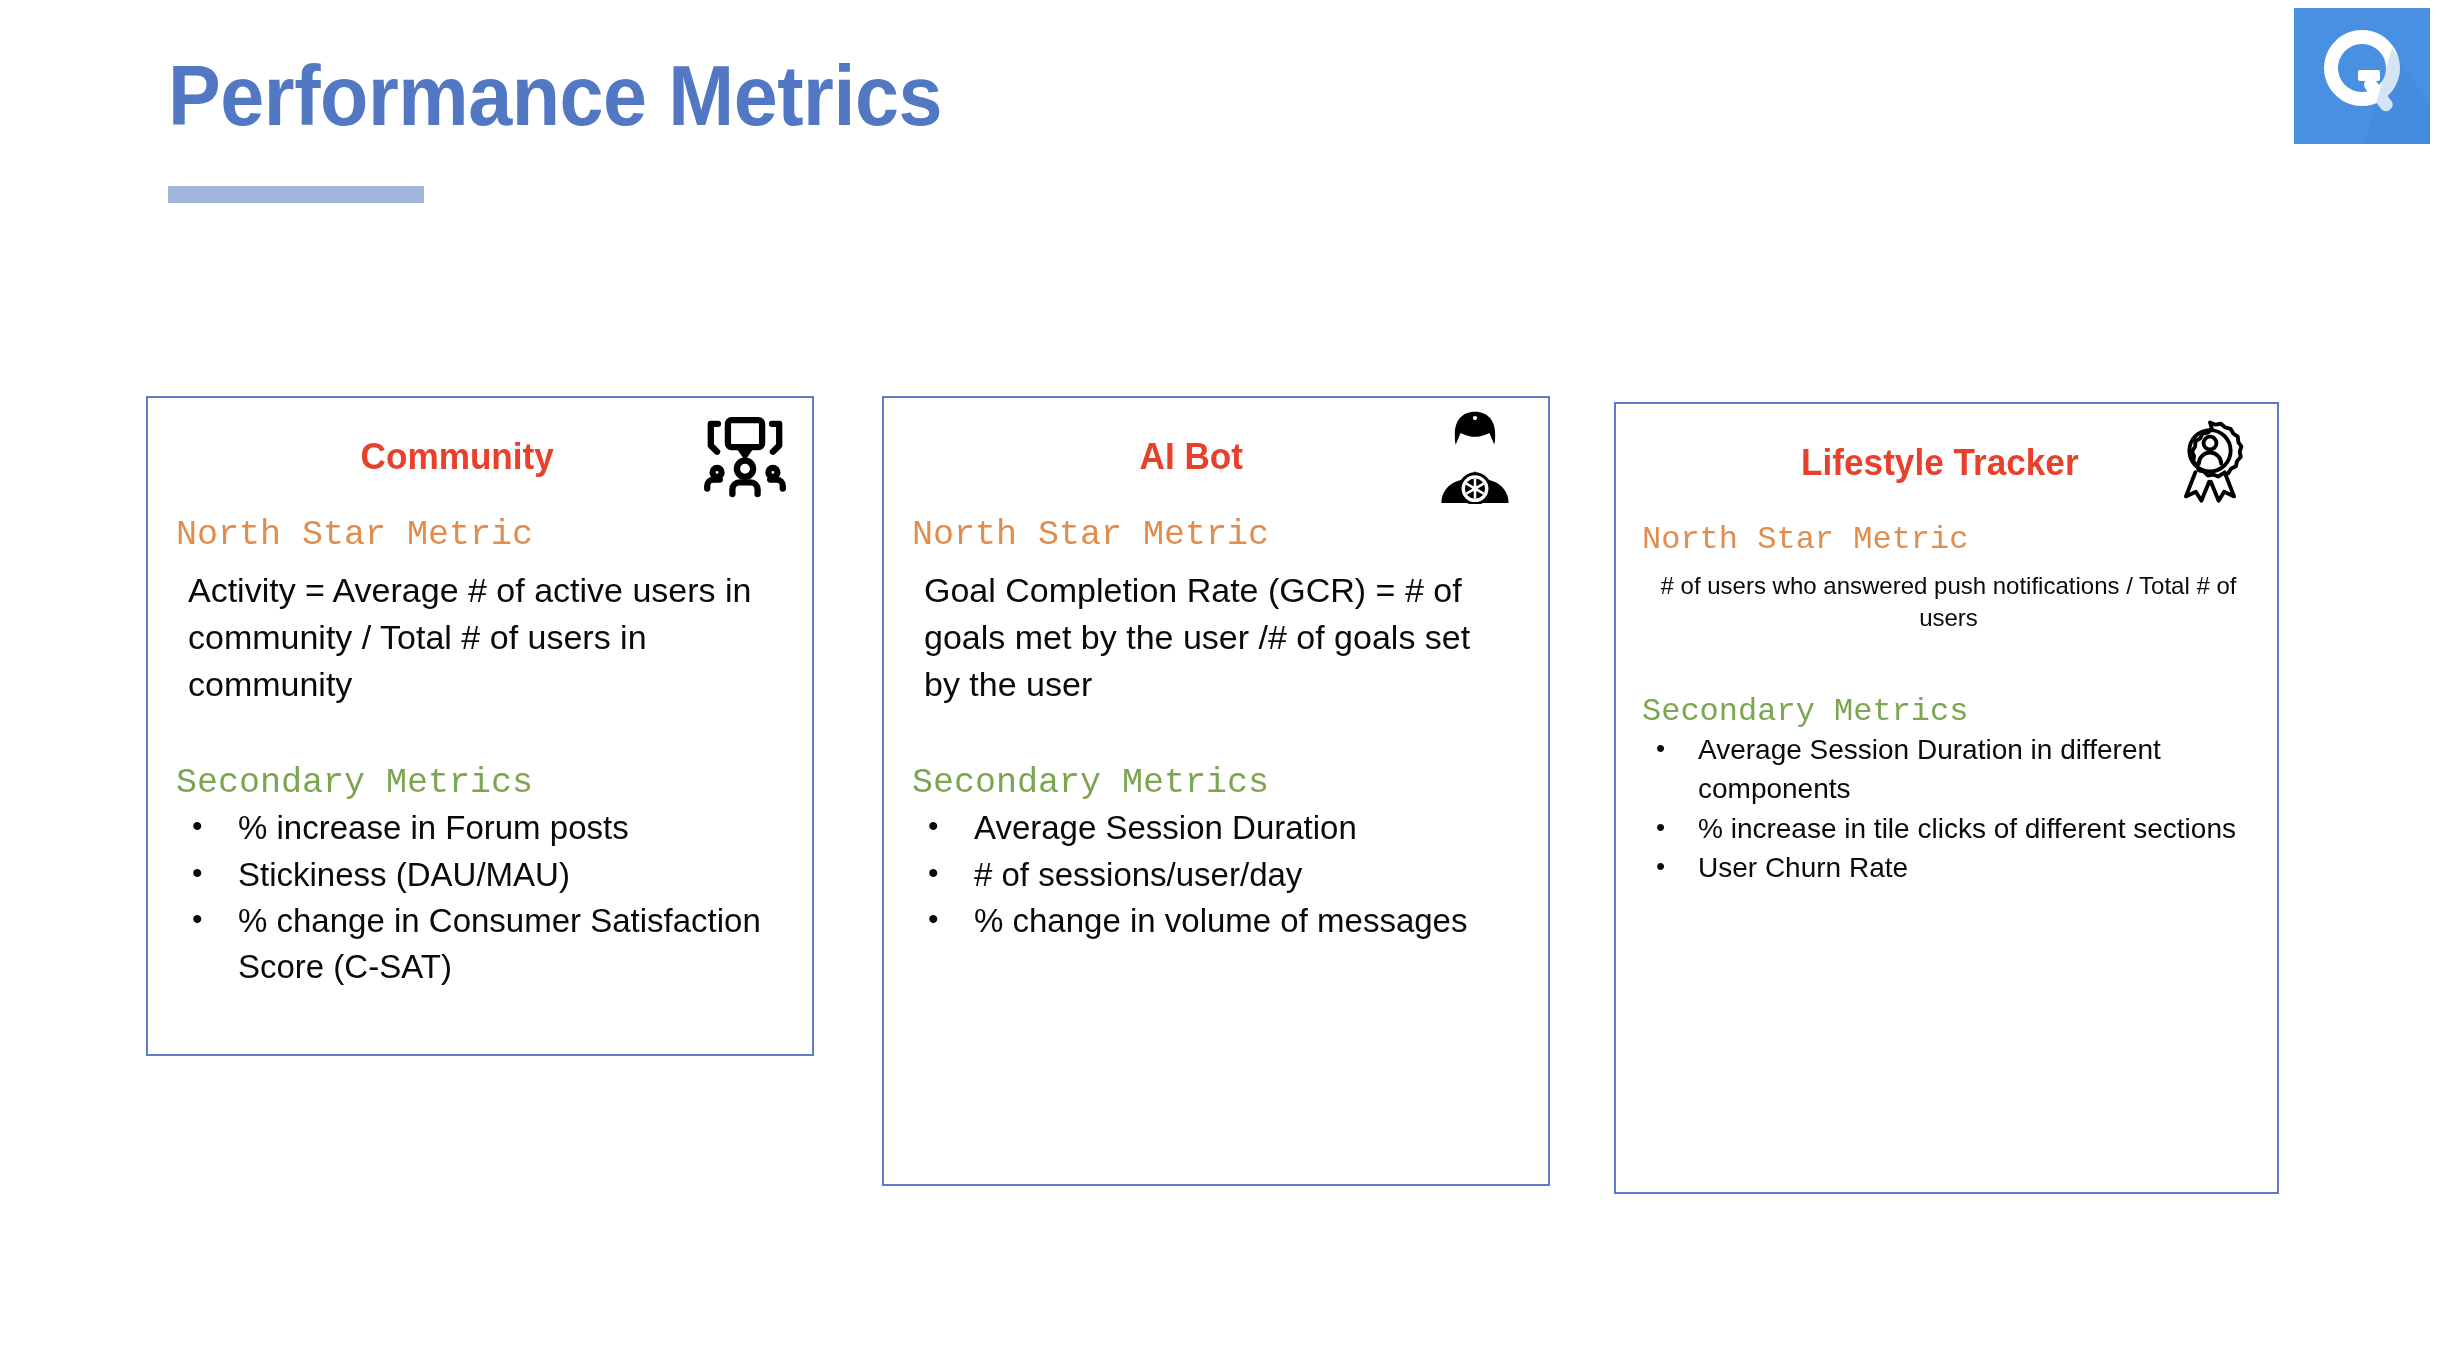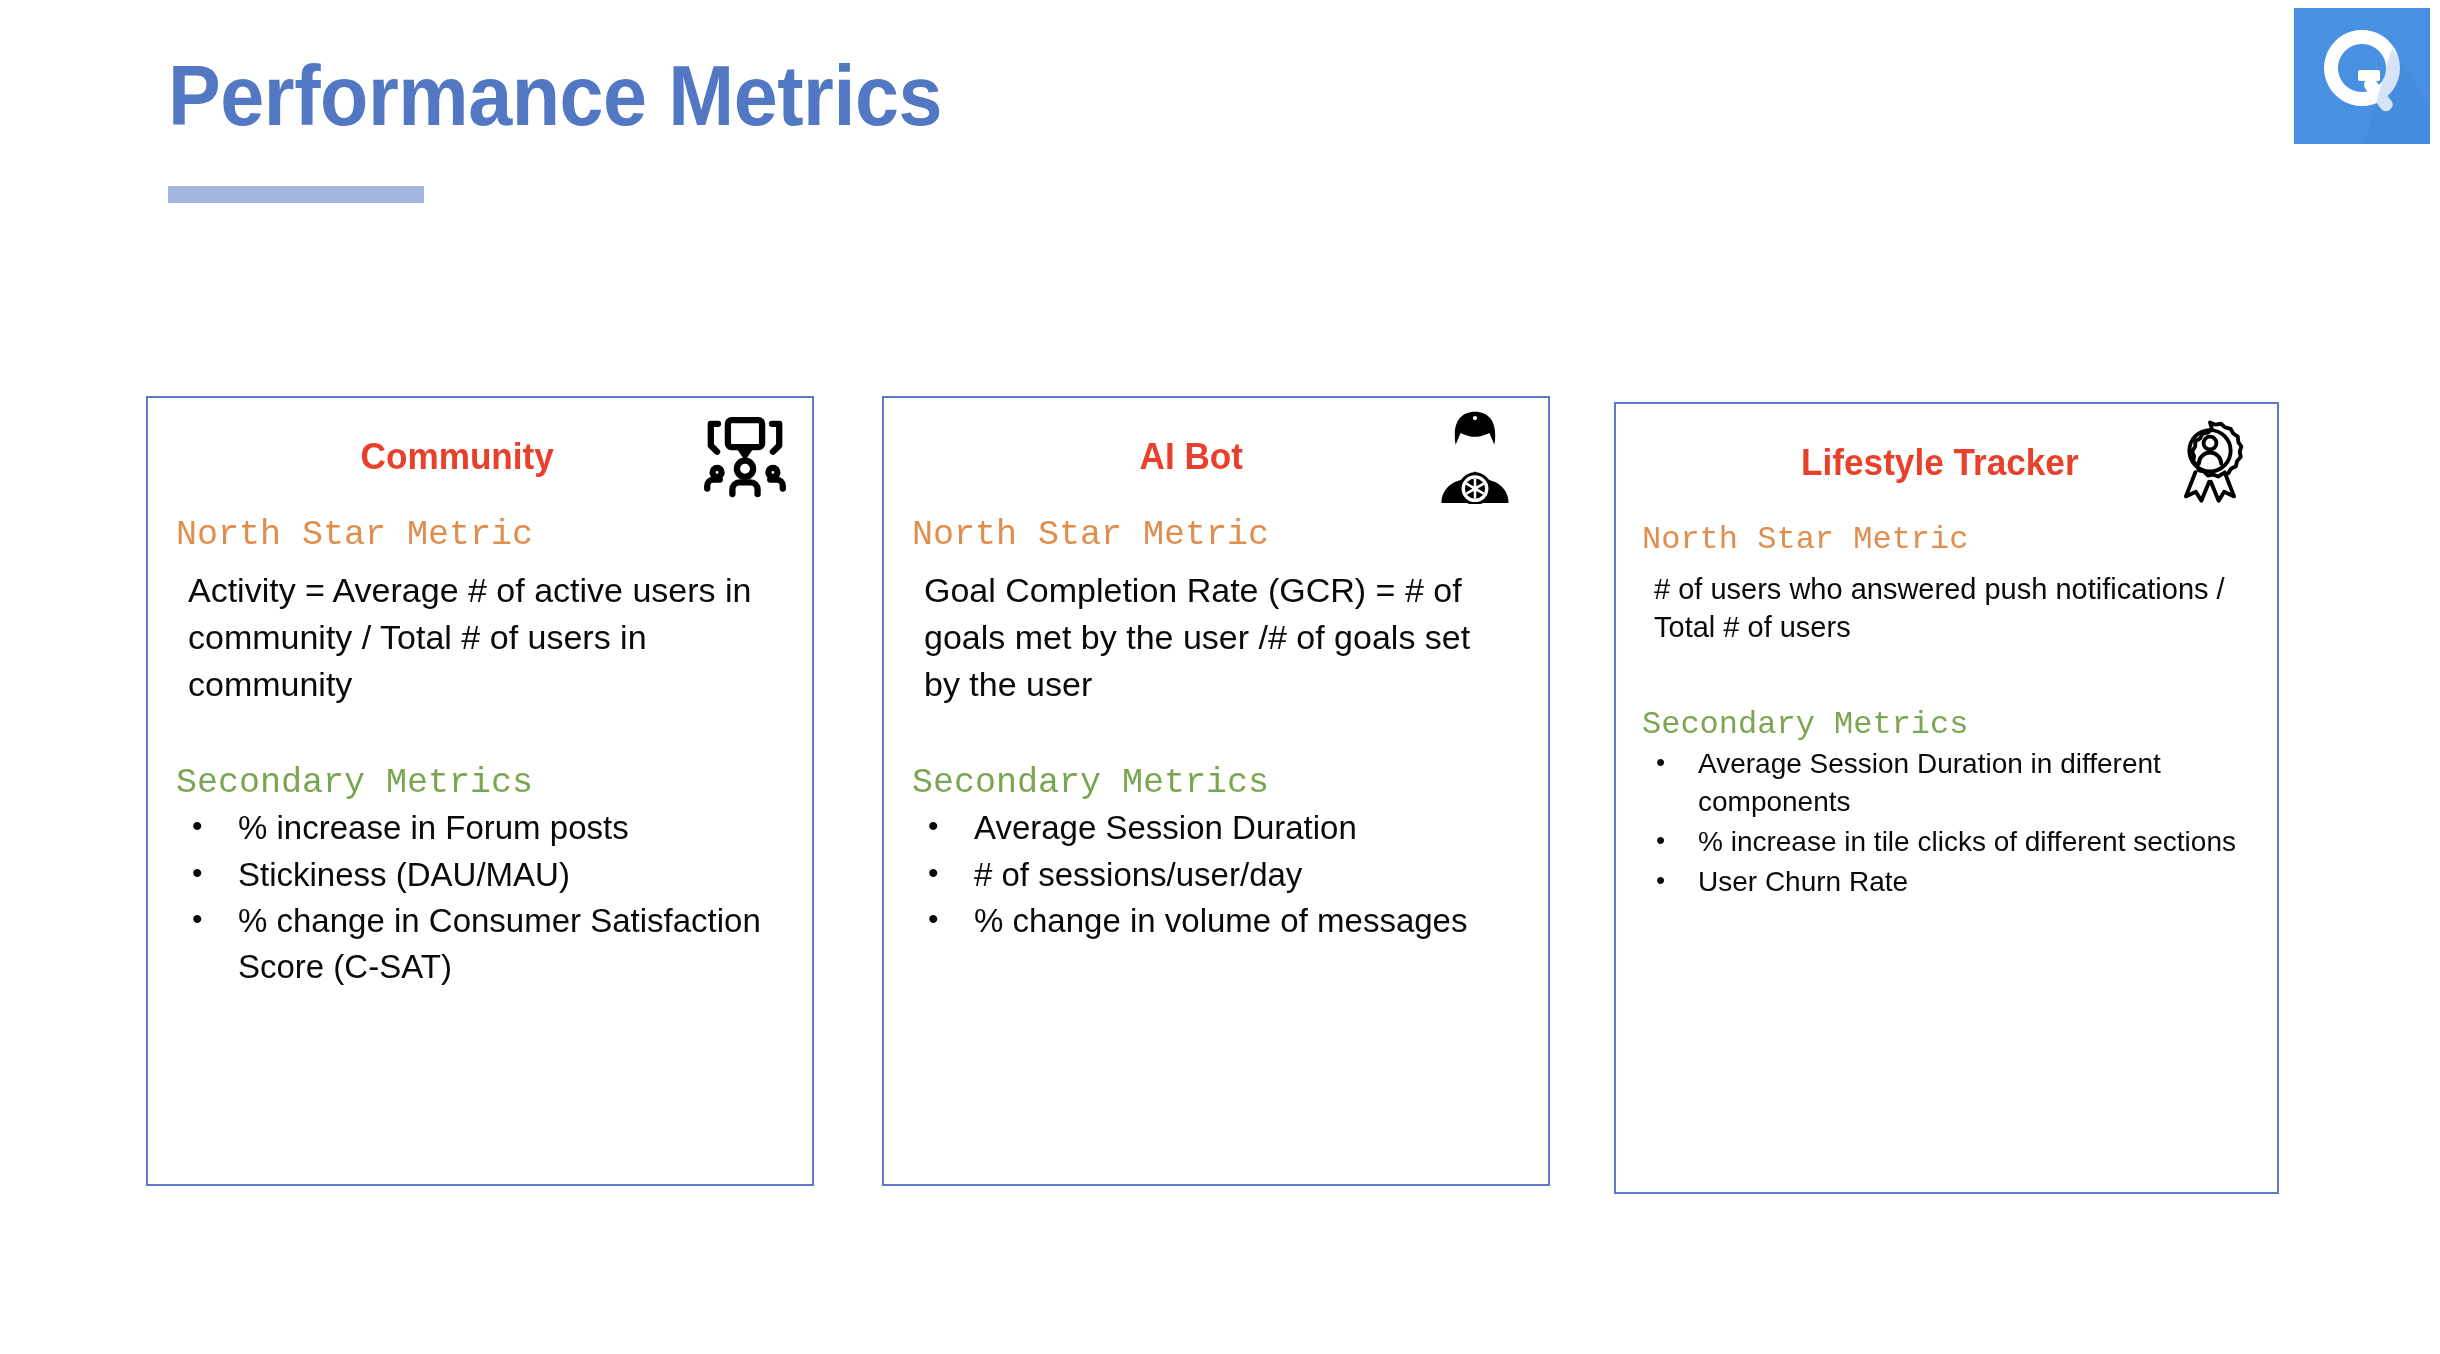--- a/index.html
+++ b/index.html
@@ -52,21 +52,21 @@
   }
   .logo svg { display: block; }
 
   
   .card {
     position: absolute;
     box-sizing: border-box;
     border: 2px solid #5b7bc8;
     background: #ffffff;
   }
-  #card-community   { left: 146px;  top: 396px; width: 668px;  height: 790px; }
+  #card-community   { left: 146px;  top: 396px; width: 668px;  height: 660px; }
   #card-aibot       { left: 882px;  top: 396px; width: 668px;  height: 790px; }
   #card-lifestyle   { left: 1614px; top: 402px; width: 665px;  height: 792px; }
 
   .card-head {
     position: relative;
     height: 118px;
   }
   .card-title {
     position: absolute;
     top: 38px;
@@ -137,21 +137,21 @@
     content: "\2022";
     position: absolute;
     left: 16px;
     top: -1px;
     font-size: 30px;
     line-height: 1.45;
   }
 
   
   #card-lifestyle .sec-head { font-size: 32px; }
-  #card-lifestyle .body-text { font-size: 29px; line-height: 1.33; }
+  #card-lifestyle .body-text { font-size: 24px; line-height: 1.33; text-align: center; }
   #card-lifestyle ul.bullets { font-size: 28px; line-height: 1.38; }
   #card-lifestyle ul.bullets li { padding-left: 56px; }
   #card-lifestyle ul.bullets li::before { left: 14px; font-size: 26px; }
   #card-lifestyle .gap { height: 48px; }
   #card-lifestyle .card-body { padding: 0 22px 0 26px; }
 </style>
 </head>
 <body>
 
 <div class="slide-title">Performance Metrics</div>

